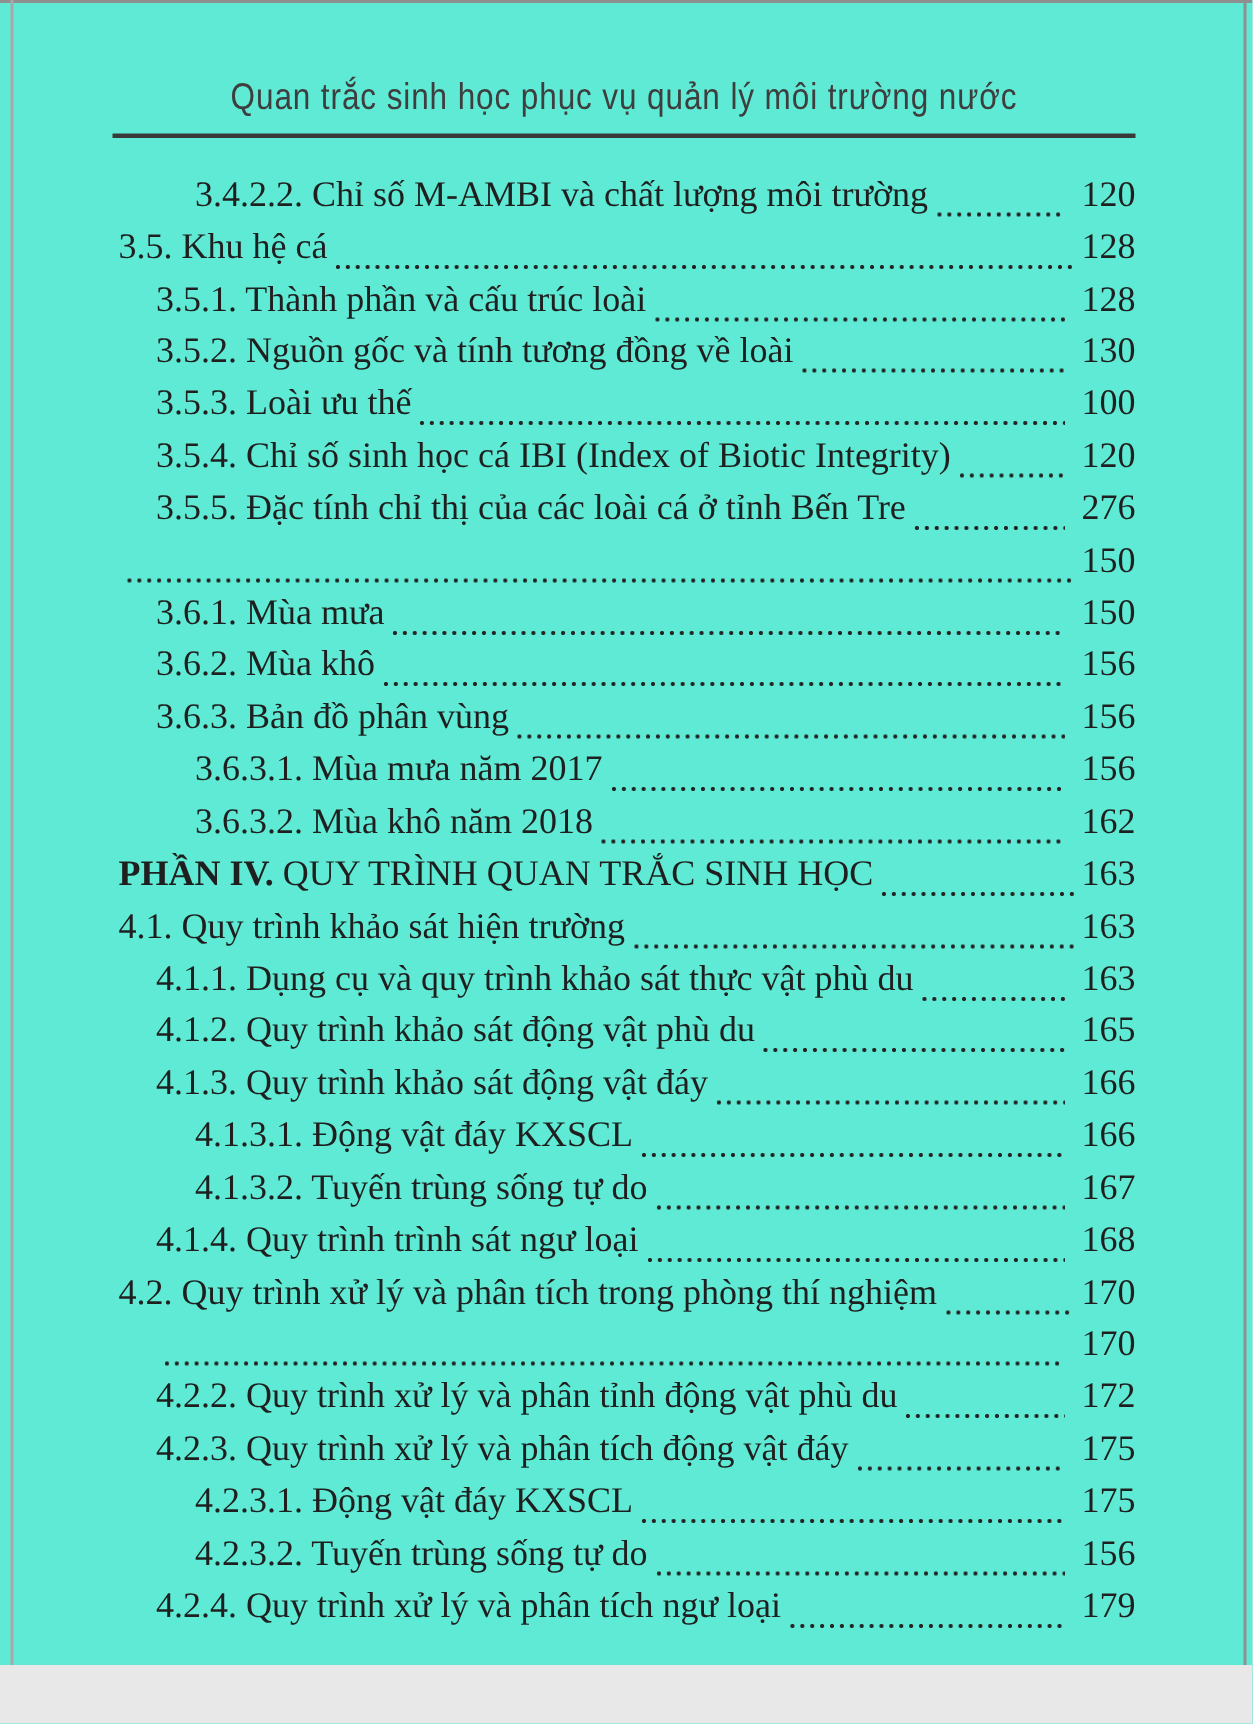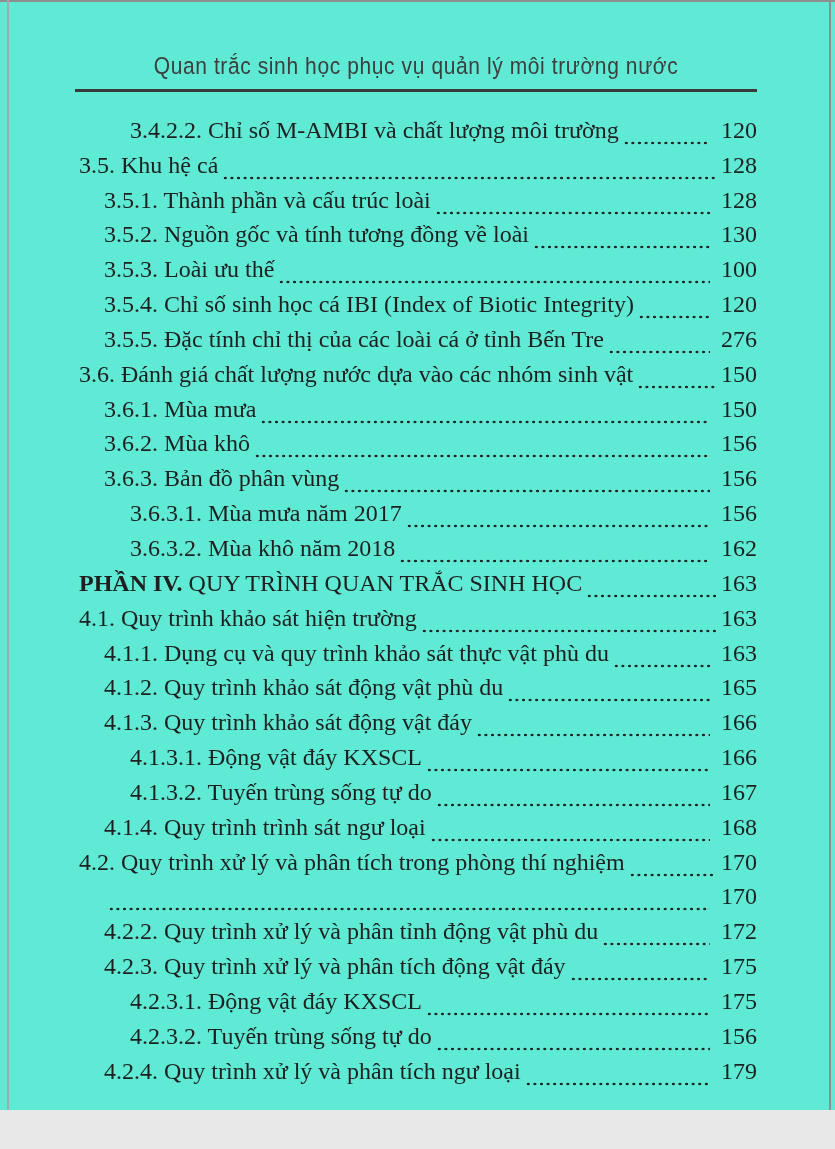--- a/index.html
+++ b/index.html
@@ -142,21 +142,20 @@
         <span class="toc-text">3.5.4. Chỉ số sinh học cá IBI (Index of Biotic Integrity)</span>
         <span class="leader"></span>
         <span class="pagenum">120</span>
       </div>
       <div class="toc-row lvl2">
         <span class="toc-text">3.5.5. Đặc tính chỉ thị của các loài cá ở tỉnh Bến Tre</span>
         <span class="leader"></span>
         <span class="pagenum">276</span>
       </div>
       <div class="toc-row lvl1">
-        <span class="toc-text">3.6. Đánh giá chất lượng nước dựa vào các nhóm sinh vật</span>
         <span class="leader"></span>
         <span class="pagenum">150</span>
       </div>
       <div class="toc-row lvl2">
         <span class="toc-text">3.6.1. Mùa mưa</span>
         <span class="leader"></span>
         <span class="pagenum">150</span>
       </div>
       <div class="toc-row lvl2">
         <span class="toc-text">3.6.2. Mùa khô</span>

